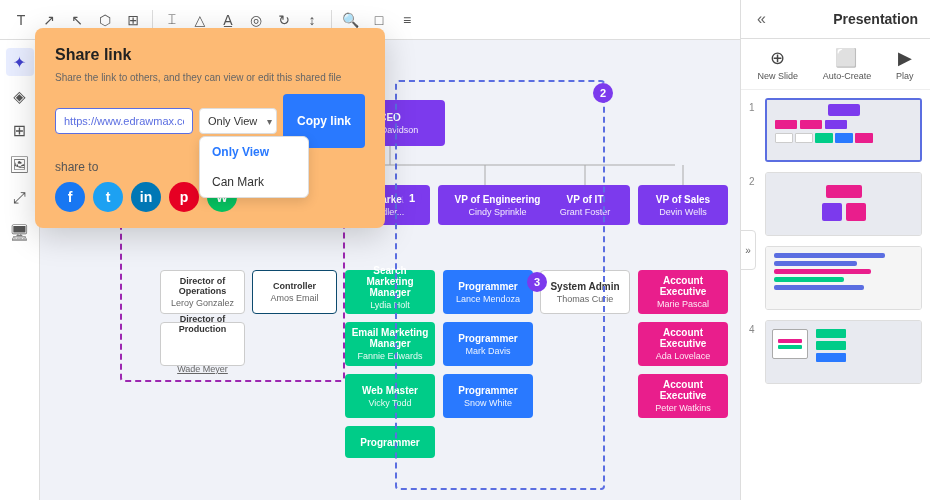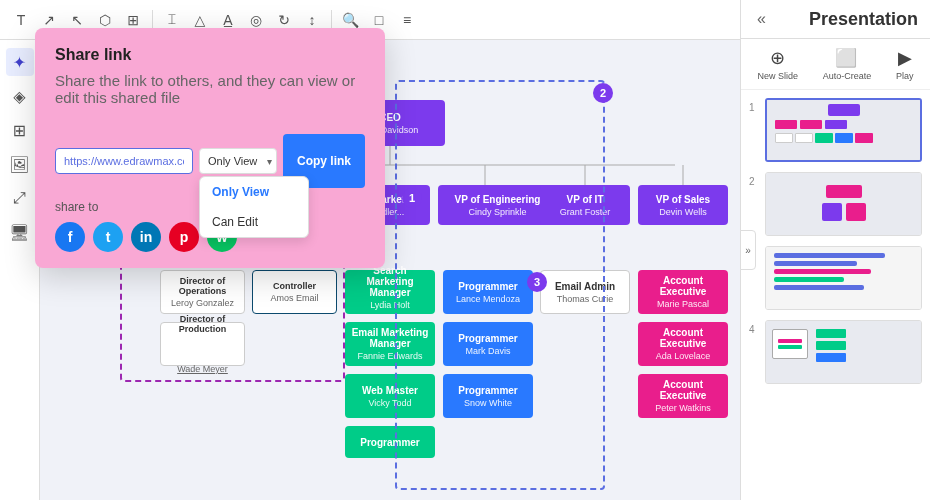--- a/index.html
+++ b/index.html
@@ -192,21 +192,21 @@
       flex-direction: column;
     }
     .right-panel-header {
       padding: 8px 12px;
       border-bottom: 1px solid #ddd;
       display: flex;
       align-items: center;
       justify-content: space-between;
     }
     .right-panel-title {
-      font-size: 18px;
+      font-size: 14px;
       font-weight: 600;
       color: #333;
       text-align: center;
     }
     .panel-icon-btn {
       font-size: 16px;
       color: #666;
       cursor: pointer;
       padding: 2px 4px;
     }
@@ -261,36 +261,36 @@
       overflow: hidden;
       position: relative;
     }
     .slide-thumb.active { border-color: #5b6ee1; border-width: 2px; }
 
     
     .modal-overlay {
       position: absolute;
       left: 35px; top: 28px;
       width: 350px;
-      background: #f9a8d4;
+      background: #fdba74;
       border-radius: 8px;
       box-shadow: 0 8px 32px rgba(0,0,0,0.18);
       padding: 18px 20px 16px;
       z-index: 100;
     }
     .modal-title {
       font-size: 16px;
       font-weight: 600;
       color: #222;
       margin-bottom: 8px;
     }
     .modal-desc {
-      font-size: 15px;
+      font-size: 10px;
       color: #666;
-      margin-bottom: 28px;
+      margin-bottom: 11px;
     }
     .modal-link-row {
       display: flex;
       align-items: center;
       gap: 6px;
       margin-bottom: 12px;
       position: relative;
     }
     .modal-url-input {
       flex: 1;
@@ -523,21 +523,21 @@
       <span class="title">Programmer</span>
       <span class="name">Mark Davis</span>
     </div>
 
     <div class="org-node node-programmer3">
       <span class="title">Programmer</span>
       <span class="name">Snow White</span>
     </div>
 
     <div class="org-node node-sys-admin">
-      <span class="title">Email Admin</span>
+      <span class="title">System Admin</span>
       <span class="name">Thomas Curie</span>
     </div>
 
     <div class="org-node node-acct-exec1">
       <span class="title">Account Executive</span>
       <span class="name">Marie Pascal</span>
     </div>
 
     <div class="org-node node-acct-exec2">
       <span class="title">Account Executive</span>
@@ -663,21 +663,21 @@
     <div class="modal-select-wrap" style="position:relative;">
       <select class="modal-select">
         <option>Only View</option>
         <option>Can Edit</option>
       </select>
       <span class="select-arrow">▾</span>
 
       
       <div class="dropdown-menu">
         <div class="dropdown-item selected">Only View</div>
-        <div class="dropdown-item">Can Edit</div>
+        <div class="dropdown-item">Can Mark</div>
       </div>
     </div>
 
     <button class="copy-btn">Copy link</button>
   </div>
 
   <div class="share-to-label">share to</div>
   <div class="share-icons-row">
     <div class="share-icon si-fb">f</div>
     <div class="share-icon si-tw">t</div>

